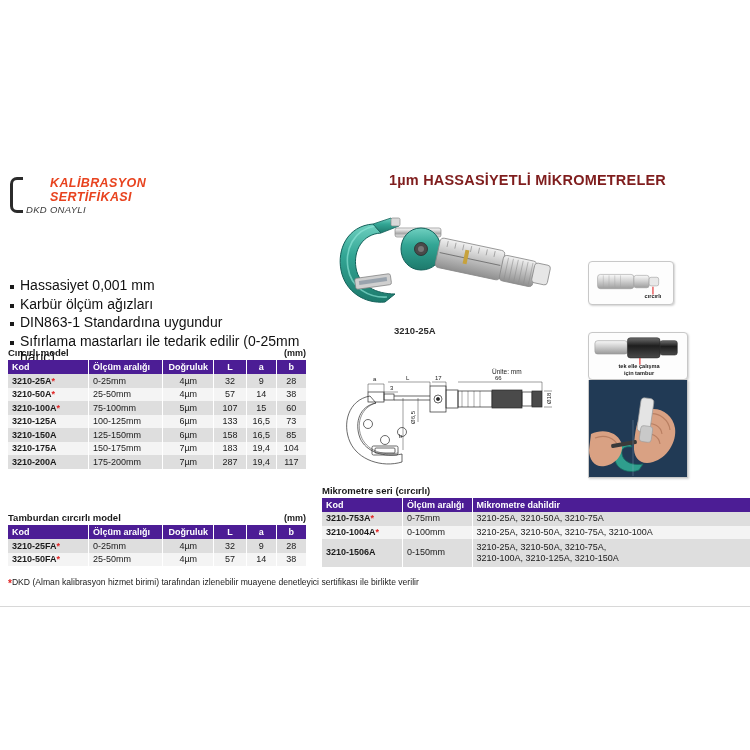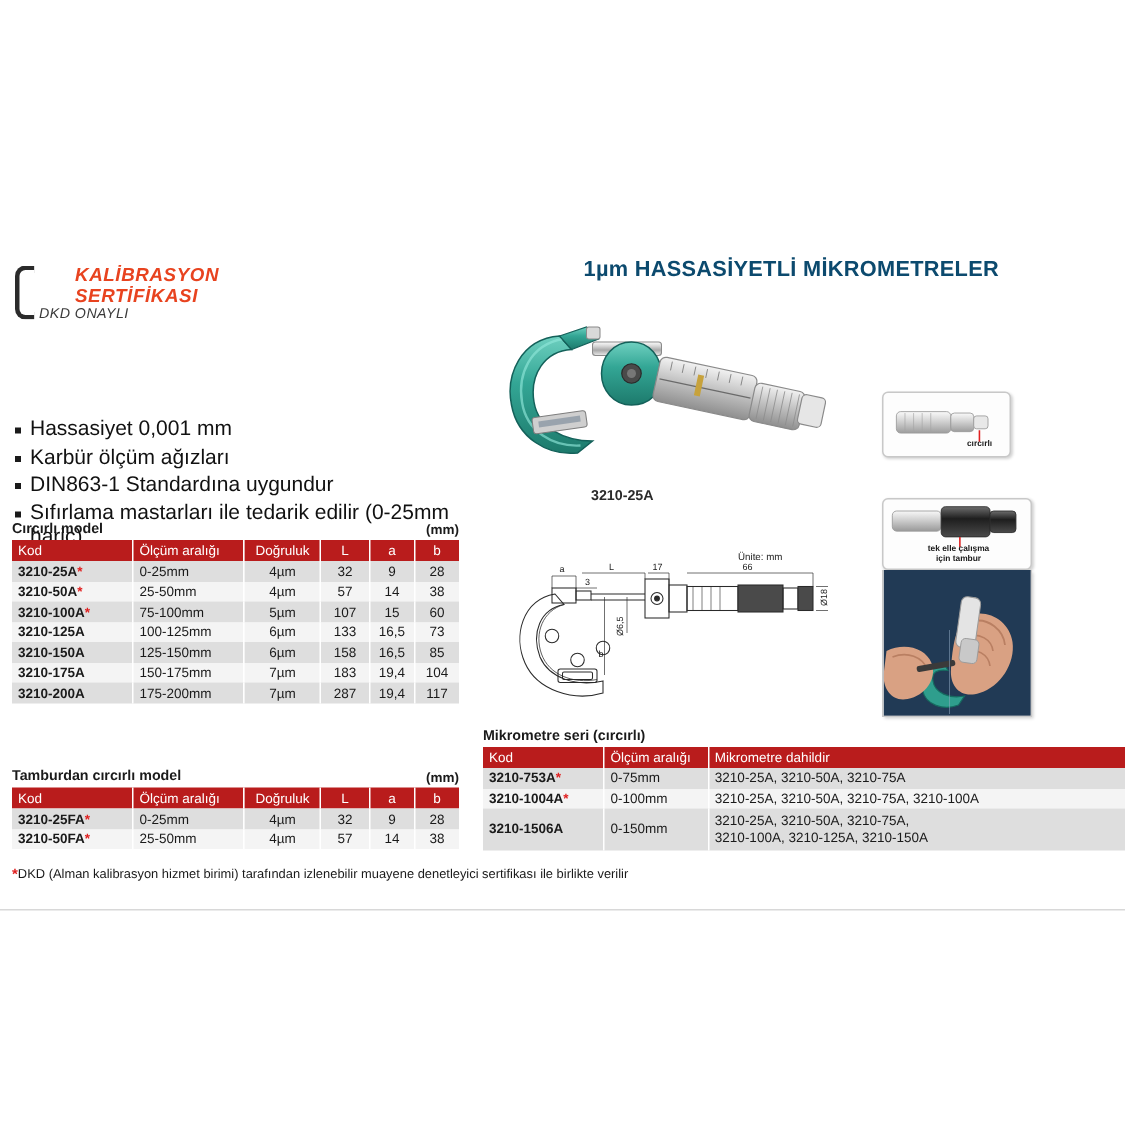--- a/index.html
+++ b/index.html
@@ -42,21 +42,21 @@
   .bullets { position: absolute; left: 10px; top: 277px; width: 300px; }
   .bullet { display: flex; align-items: baseline; font-size: 14px; margin-bottom: 2.5px; color: #111; }
   .bullet .sq {
     width: 4px; height: 4px; background: #1a1a1a;
     margin-right: 6px; flex: 0 0 auto; position: relative; top: -1px;
   }
 
   
   .headline {
     position: absolute; left: 389px; top: 172px;
-    font-size: 14.5px; font-weight: bold; letter-spacing: 0.2px; color: #0c4a6e;
+    font-size: 14.5px; font-weight: bold; letter-spacing: 0.2px; color: #7f1d1d;
   }
 
   
   .product-photo { position: absolute; left: 333px; top: 206px; width: 240px; height: 112px; }
   .caption-code {
     position: absolute; left: 394px; top: 325px;
     font-size: 9.5px; font-weight: bold; color: #2a2a2a;
   }
 
   
@@ -90,22 +90,22 @@
     font-size: 9.5px; font-weight: bold; color: #1a1a1a;
     display: flex; justify-content: space-between; align-items: flex-end;
     margin-bottom: 2px;
   }
   .tbl-unit { font-size: 9px; font-weight: bold; }
   table.spec {
     border-collapse: collapse; width: 100%;
     font-size: 9px; color: #1a1a1a;
   }
   table.spec thead th {
-    background: #b91c1c; color: #ffffff;
-    font-size: 9px; font-weight: normal;
+    background: #4c1d95; color: #ffffff;
+    font-size: 9px; font-weight: bold;
     padding: 2px 4px; text-align: left;
     border-right: 1px solid #ffffff;
     height: 14px; white-space: nowrap;
   }
   table.spec thead th.c { text-align: center; }
   table.spec thead th:last-child { border-right: none; }
   table.spec tbody td {
     padding: 1px 4px; height: 13.5px;
     border-right: 1px solid #ffffff;
     vertical-align: middle; white-space: nowrap;

